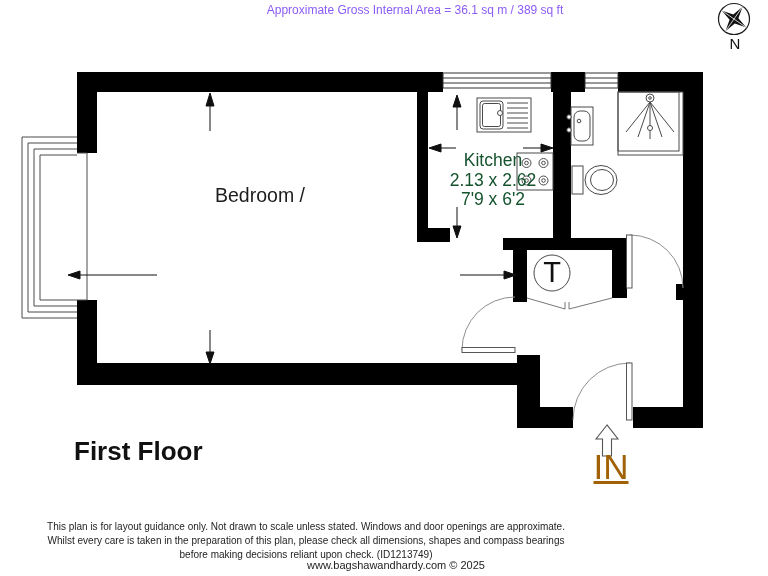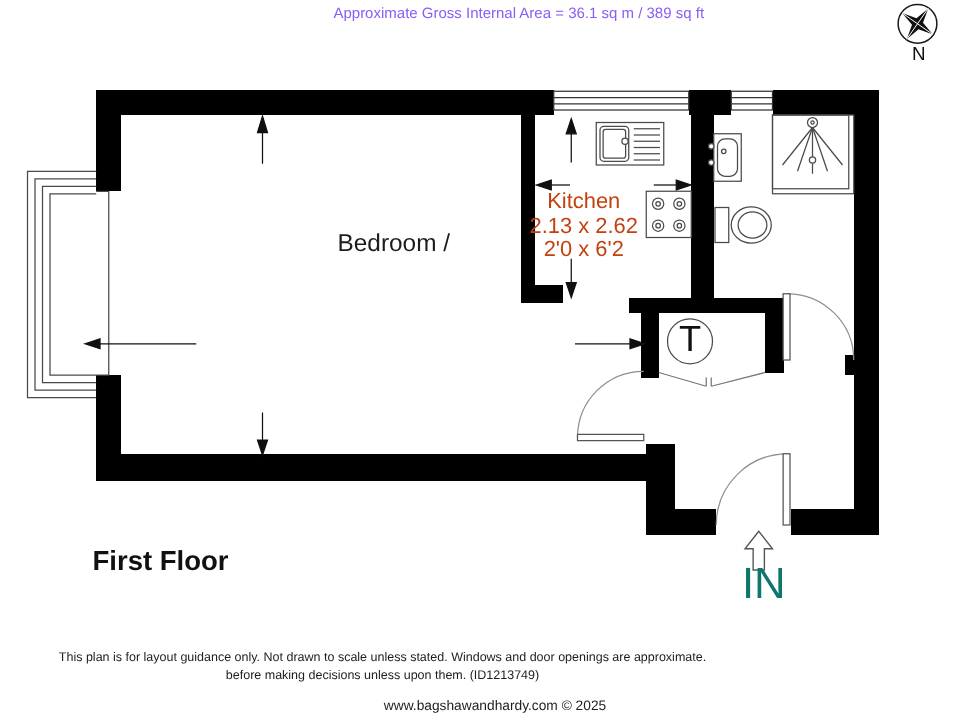--- a/index.html
+++ b/index.html
@@ -3,25 +3,25 @@
 <meta charset="utf-8">
 <style>
   html,body{margin:0;padding:0;background:#ffffff;}
   #stage{position:relative;width:768px;height:576px;background:#ffffff;overflow:hidden;
          font-family:"Liberation Sans", sans-serif;color:#1d1d1d;}
   #plan-svg{position:absolute;left:0;top:0;}
   .lbl{position:absolute;white-space:nowrap;}
   .center{text-align:center;}
   #area-label{left:115px;top:3px;width:600px;font-size:12px;color:#8b5cf6;}
   #north-label{left:722px;top:35px;width:26px;font-size:15px;color:#111;}
-  #bedroom-label{left:160px;top:182px;width:200px;font-size:19.5px;line-height:26px;color:#1c1c1c;text-align:right;}
-  #kitchen-label{left:406px;top:151px;width:122px;font-size:17.5px;line-height:19.5px;color:#c2410c;}
+  #bedroom-label{left:160px;top:182px;width:200px;font-size:19.5px;line-height:26px;color:#1c1c1c;}
+  #kitchen-label{left:432px;top:151px;width:122px;font-size:17.5px;line-height:19.5px;color:#14532d;}
   #tank-label{left:537px;top:258px;width:30px;font-size:29px;line-height:29px;color:#111;}
-  #floor-label{left:74px;top:436px;font-size:22px;font-weight:bold;color:#111;text-align:right;}
-  #in-label{left:584px;top:447px;width:54px;font-size:35px;color:#0f766e;}
+  #floor-label{left:74px;top:436px;font-size:26px;font-weight:bold;color:#111;text-align:right;}
+  #in-label{left:584px;top:447px;width:54px;font-size:35px;color:#a16207;text-decoration:underline;}
   #footer-block{left:0;top:520px;width:612px;font-size:10px;line-height:14px;color:#1d1d1d;}
   #website-line{left:12px;top:559px;width:768px;font-size:11px;color:#1d1d1d;}
 </style>
 </head>
 <body>
 
 <div id="stage">
 
   <svg id="plan-svg" width="768" height="576" viewBox="0 0 768 576">
 
@@ -169,29 +169,30 @@
 
   <div class="lbl center" id="north-label">N</div>
 
   <div class="lbl center" id="bedroom-label">
     <div>Bedroom /</div>
   </div>
 
   <div class="lbl center" id="kitchen-label">
     <div>Kitchen</div>
     <div>2.13 x 2.62</div>
-    <div>2'0 x 6'2</div>
+    <div>7'9 x 6'2</div>
   </div>
 
   <div class="lbl center" id="tank-label">T</div>
 
   <div class="lbl" id="floor-label">First Floor</div>
 
   <div class="lbl center" id="in-label">IN</div>
 
   <div class="lbl center" id="footer-block">
     <div>This plan is for layout guidance only. Not drawn to scale unless stated. Windows and door openings are approximate.</div>
-    <div>before making decisions unless upon them. (ID1213749)</div>
+    <div>Whilst every care is taken in the preparation of this plan, please check all dimensions, shapes and compass bearings</div>
+    <div>before making decisions reliant upon check. (ID1213749)</div>
   </div>
 
   <div class="lbl center" id="website-line">www.bagshawandhardy.com © 2025</div>
 
 </div>
 
 </body></html>

